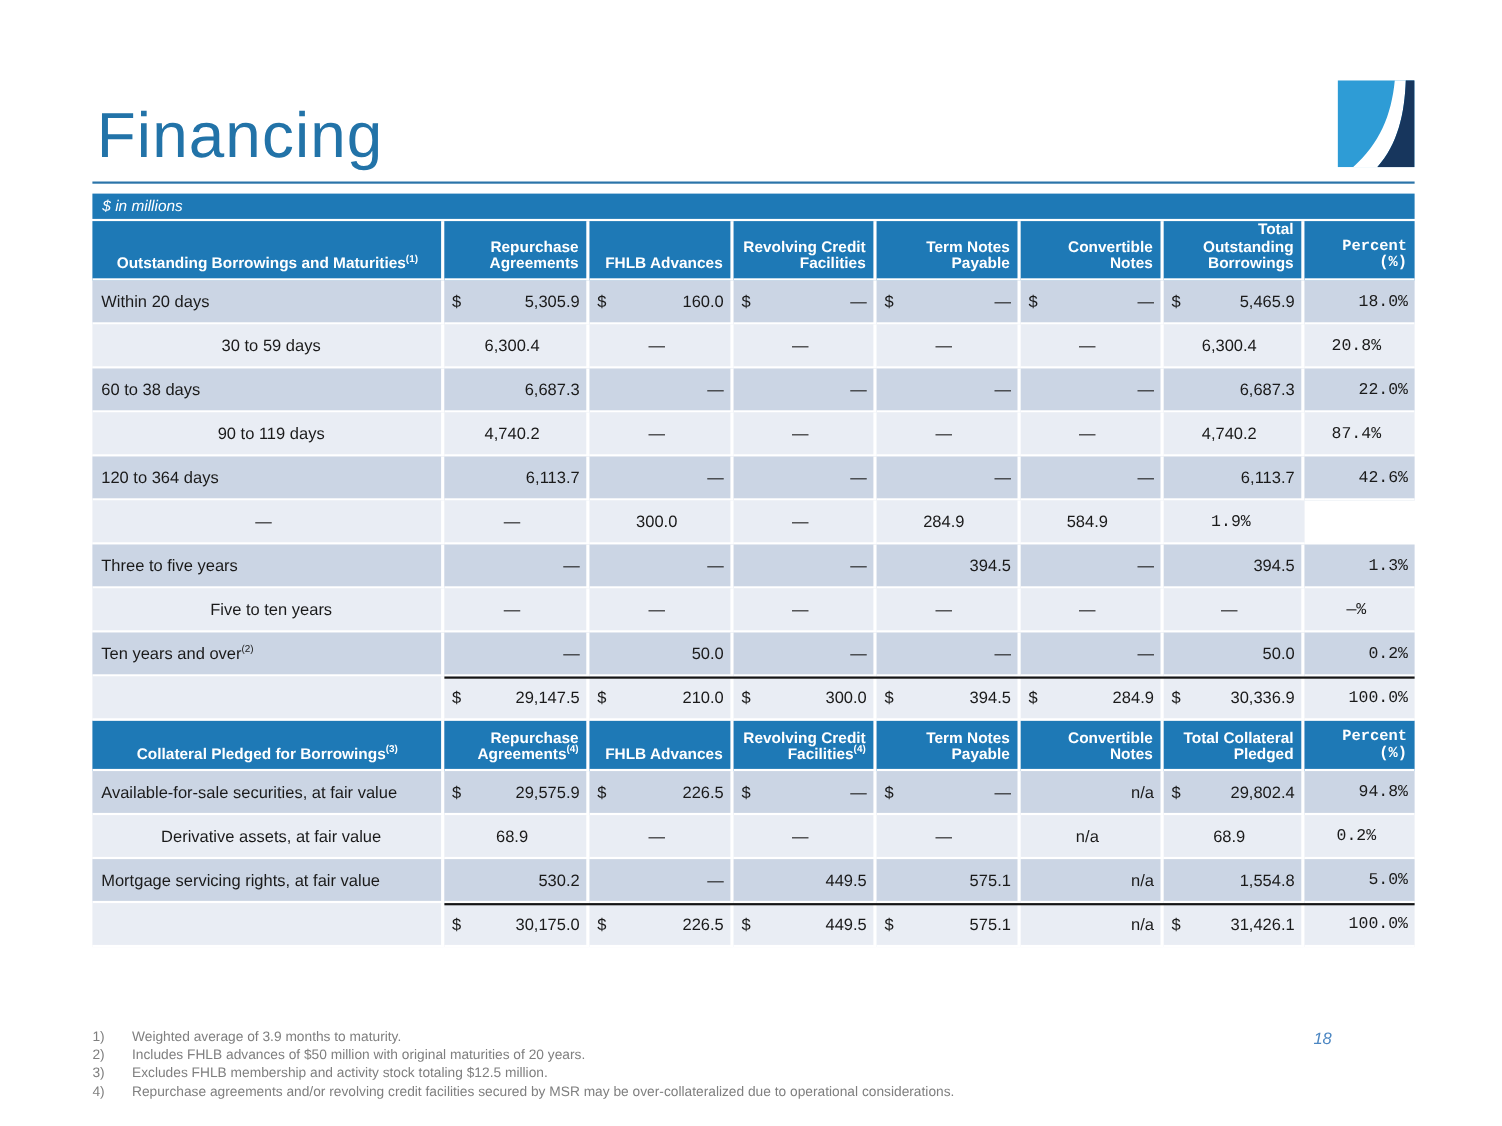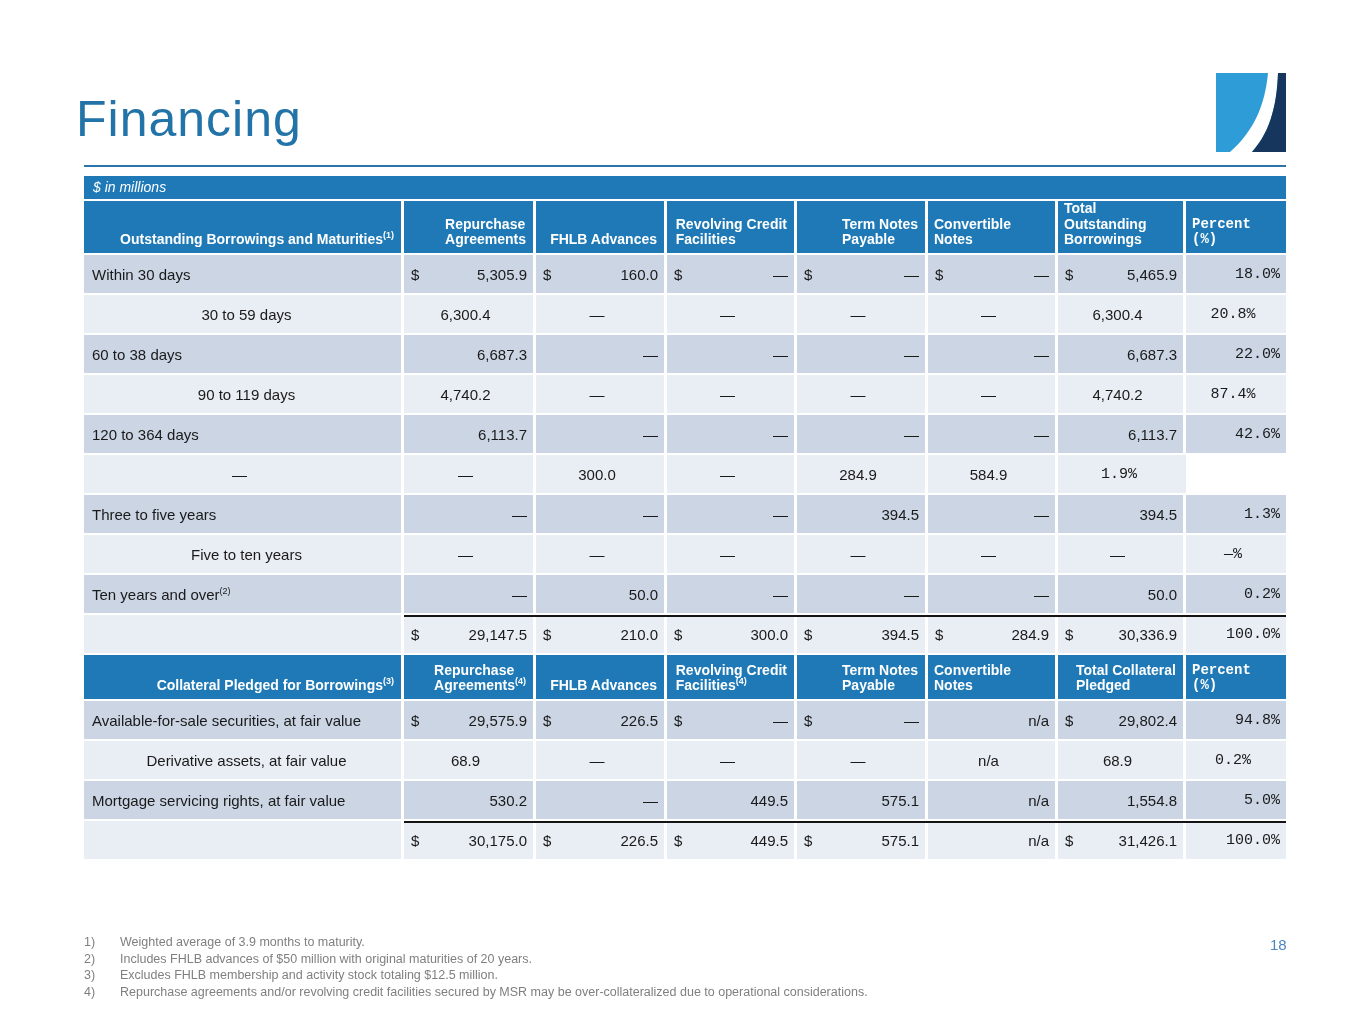--- a/index.html
+++ b/index.html
@@ -2,65 +2,65 @@
 <html><head>
 <meta charset="utf-8">
 <style>
   html,body{margin:0;padding:0;background:#fff;}
   #slide{
     position:relative;width:1365px;height:1024px;background:#ffffff;overflow:hidden;
     font-family:"Liberation Sans",sans-serif;color:#1a1a1a;
   }
   
   #page-title{
-    position:absolute;left:76px;top:90px;font-size:50px;font-weight:400;
+    position:absolute;left:88px;top:90px;font-size:58px;font-weight:400;
     color:#2273A8;letter-spacing:1px;
   }
   #title-rule{position:absolute;left:84px;top:165px;width:1202px;height:2px;background:#2B74A9;}
   
   #logo{position:absolute;left:1216px;top:73px;width:70px;height:79px;}
   
   #units-bar{
     position:absolute;left:84px;top:176px;width:1202px;height:23px;background:#1E79B6;
     color:#fff;font-style:italic;font-size:14px;line-height:23px;padding-left:9px;box-sizing:border-box;
   }
   
   #tables{position:absolute;left:84px;top:201px;width:1202px;}
   .t-row{display:grid;grid-template-columns:320px 132px 131px 130px 131px 130px 128px 100px;}
   .cell{
     box-sizing:border-box;border-right:3px solid #fff;border-bottom:2px solid #fff;
     display:flex;align-items:center;font-size:15px;
   }
   .cell:last-child{border-right:none;font-family:Liberation Mono, monospace;}
   .hdr .cell{
     background:#1E79B6;color:#fff;font-weight:bold;font-size:14px;line-height:1.12;
-    align-items:flex-end;justify-content:flex-end;
+    align-items:flex-end;justify-content:flex-end;text-align:right;
     padding:4px 7px 5px 6px;
   }
-  .hdr .cell.label-cell{justify-content:flex-end;text-align:left;padding-left:8px;}
+  .hdr .cell.label-cell{justify-content:center;text-align:left;padding-left:8px;}
   .hdr1 .cell{height:54px;}
   .hdr2 .cell{height:46px;}
   .data .cell{height:40px;}
   .total .cell{height:40px;background:#E9EDF4;}
   .dark .cell{background:#CBD5E4;}
   .light .cell{background:#E9EDF4;justify-content:center;}
   .label-cell{justify-content:flex-start;padding-left:8px;}
   .num{justify-content:flex-end;padding-right:6px;}
   .num.with-dollar{justify-content:space-between;padding-left:7px;}
   .hlines{display:block;}
   .hline{display:block;}
   sup{font-size:9px;line-height:0;vertical-align:6px;}
   .total{position:relative;}
   .total::after{content:"";position:absolute;left:320px;right:0;top:0;height:2px;background:#141414;}
   
   #footnotes{position:absolute;left:84px;top:934px;width:1000px;color:#7F7F7F;font-size:12.5px;}
   .fn-row{display:flex;line-height:16.5px;}
   .fn-num{width:36px;flex:0 0 36px;}
   
-  #page-number{position:absolute;left:1270px;top:936px;color:#4B86C2;font-size:15px;}
+  #page-number{position:absolute;left:1194px;top:936px;color:#4B86C2;font-size:15px;font-style:italic;}
 </style>
 </head>
 <body>
 
 <div id="slide">
 
   <div id="page-title">Financing</div>
 
   <svg id="logo" viewBox="0 0 70 79" aria-hidden="true">
     <rect x="0" y="0" width="70" height="79" fill="#2E9CD6"></rect>
@@ -113,21 +113,21 @@
             </span>
           </div>
           <div class="cell">
             <span class="hlines">
               <span class="hline">Percent (%)</span>
             </span>
           </div>
         </div>
         <div class="t-row data dark">
           <div class="cell label-cell">
-            <span>Within 30 days</span>
+            <span>Within 20 days</span>
           </div>
           <div class="cell num with-dollar">
             <span class="dollar">$</span>
             <span class="val">5,305.9</span>
           </div>
           <div class="cell num with-dollar">
             <span class="dollar">$</span>
             <span class="val">160.0</span>
           </div>
           <div class="cell num with-dollar">

